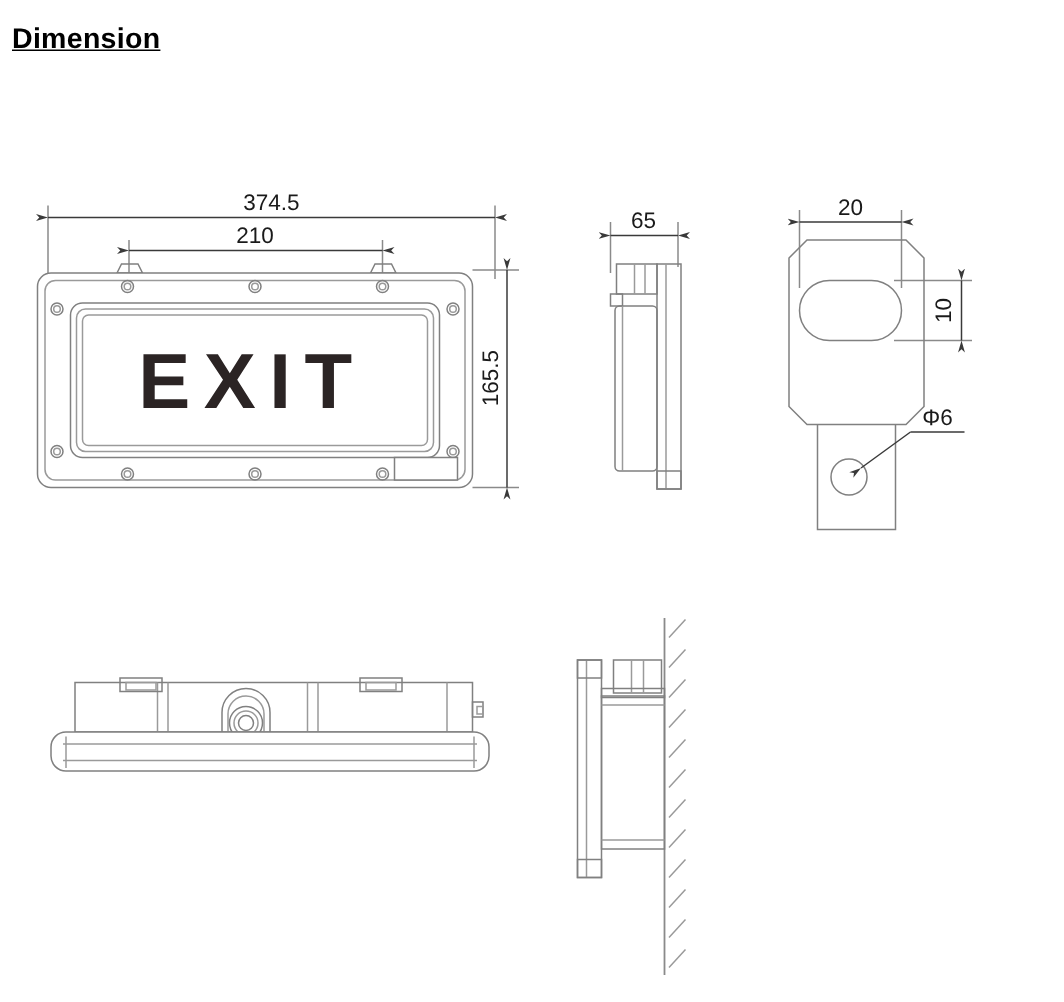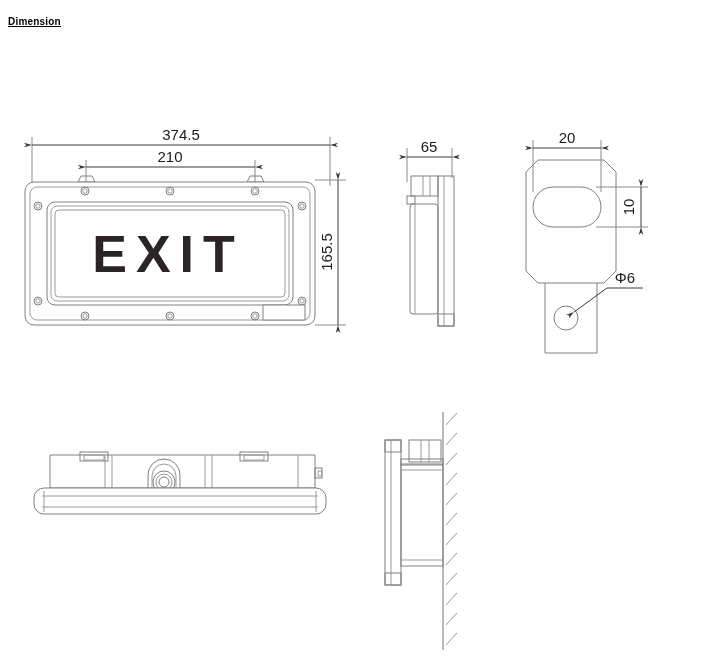--- a/index.html
+++ b/index.html
@@ -11,21 +11,21 @@
     width: 709px;
     height: 668px;
     font-family: "Liberation Sans", sans-serif;
     position: relative;
     overflow: hidden;
   }
   #page-title {
     position: absolute;
     left: 8px;
     top: 16px;
-    font-size: 10px;
+    font-size: 19px;
     font-weight: bold;
     color: #000000;
     text-decoration: underline;
     letter-spacing: 0.2px;
   }
   #drawing-canvas {
     position: absolute;
     left: 0;
     top: 0;
     width: 709px;

